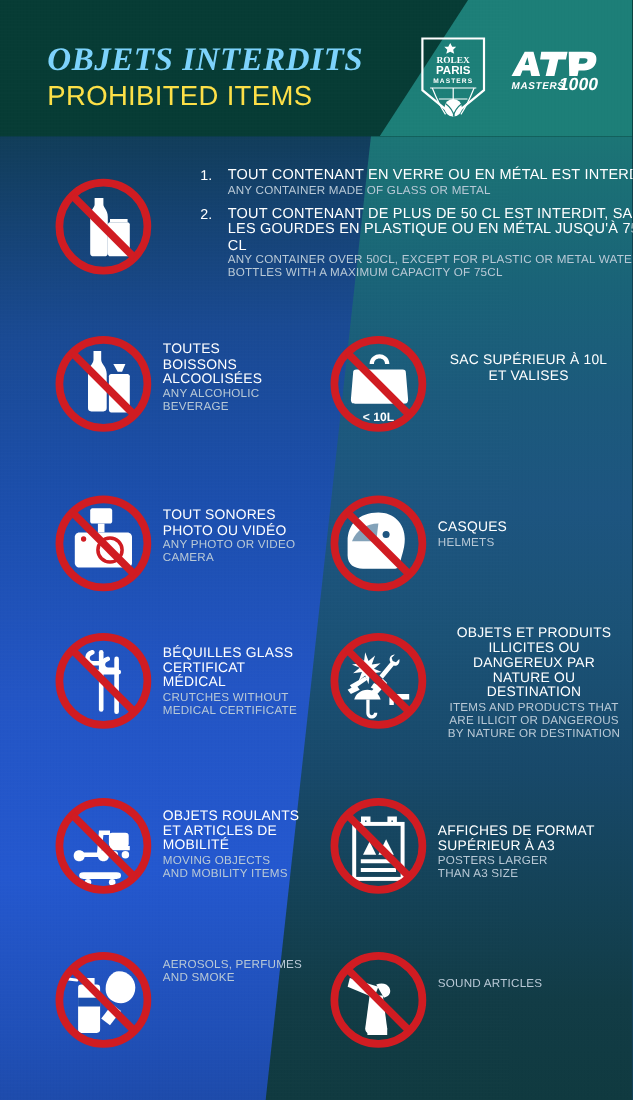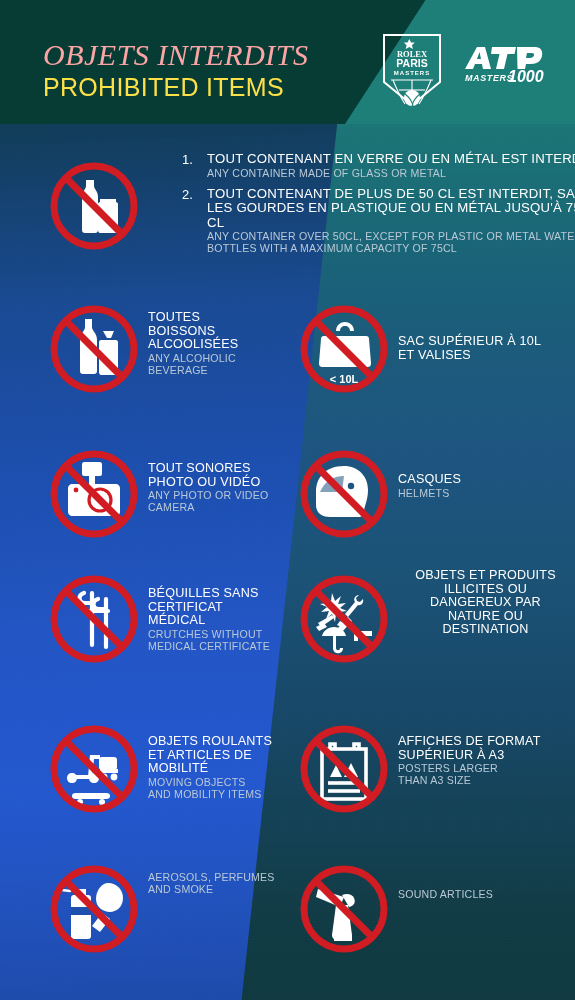--- a/index.html
+++ b/index.html
@@ -33,23 +33,23 @@
     position:absolute;inset:0;opacity:.05;
     background-image:repeating-linear-gradient(0deg,rgba(255,255,255,.12) 0 1px,transparent 1px 3px),
                      repeating-linear-gradient(90deg,rgba(0,0,0,.12) 0 1px,transparent 1px 3px);
   }
 
   
   .header{position:absolute;left:0;top:0;width:575px;height:124px;}
   .title-fr{
     position:absolute;left:43px;top:38px;
     font-family:"Liberation Serif",serif;
-    font-weight:normal;font-style:italic;
+    font-weight:bold;font-style:italic;
     font-size:30px;letter-spacing:.5px;
-    color:#fca5a5;white-space:nowrap;
+    color:#7dd3fc;white-space:nowrap;
   }
   .title-en{
     position:absolute;left:43px;top:73px;
     font-size:25px;letter-spacing:.3px;
     color:#fde047;white-space:nowrap;
   }
   .rolex-logo{position:absolute;left:381px;top:30px;width:62px;height:78px;}
   .atp-logo{position:absolute;left:461px;top:44px;width:88px;height:40px;}
 
   
@@ -162,21 +162,21 @@
   <div class="item" style="left:290px;top:295px;">
     <svg class="sign" width="108" height="108" viewBox="0 0 108 108">
       <g fill="#fff">
         <path d="M46 36 c0-6 5-9 9-9 c4 0 9 3 9 9 h-4 c0-3-2-5-5-5 c-3 0-5 2-5 5 z"></path>
         <path d="M34 41 h42 c2 0 3 1 3 3 l2 24 c0 3-1 4-4 4 H33 c-3 0-4-1-4-4 l2-24 c0-2 1-3 3-3 z"></path>
       </g>
       <text x="54" y="88" fill="#fff" font-size="11" font-weight="bold" font-family="Liberation Sans, sans-serif" text-anchor="middle">&lt; 10L</text>
       <circle cx="54" cy="54" r="40" fill="none" stroke="#d01c22" stroke-width="7"></circle>
       <line x1="26" y1="26" x2="82" y2="82" stroke="#d01c22" stroke-width="7"></line>
     </svg>
-    <div class="txt" style="left:108px;top:40px;width:165px;">
+    <div class="txt" style="left:108px;top:26px;width:165px;text-align:center;">
       <div class="fr" style="white-space:pre-line;">SAC SUPÉRIEUR À 10L
 ET VALISES</div>
     </div>
   </div>
 
   <div class="item" style="left:40px;top:440px;">
     <svg class="sign" width="108" height="108" viewBox="0 0 108 108">
       <g fill="#fff">
         <path d="M44 22 h16 c1 0 2 1 2 2 v10 c0 1-1 2-2 2 H44 c-1 0-2-1-2-2 V24 c0-1 1-2 2-2 z"></path>
         <rect x="49" y="36" width="6" height="8"></rect>
@@ -217,21 +217,21 @@
         <path d="M44 28 c-6 2-6 9 0 10 h8"></path>
         <path d="M52 28 v52"></path>
         <path d="M58 34 c-6 2-6 9 0 10 h8"></path>
         <path d="M66 34 v48"></path>
         <path d="M48 46 h20"></path>
       </g>
       <circle cx="54" cy="54" r="40" fill="none" stroke="#d01c22" stroke-width="7"></circle>
       <line x1="26" y1="26" x2="82" y2="82" stroke="#d01c22" stroke-width="7"></line>
     </svg>
     <div class="txt" style="left:108px;top:22px;width:150px;">
-      <div class="fr" style="white-space:pre-line;">BÉQUILLES SANS
+      <div class="fr" style="white-space:pre-line;">BÉQUILLES GLASS
 CERTIFICAT
 MÉDICAL</div>
       <div class="en" style="white-space:pre-line;">CRUTCHES WITHOUT
 MEDICAL CERTIFICATE</div>
     </div>
   </div>
 
   <div class="item" style="left:290px;top:565px;">
     <svg class="sign" width="108" height="108" viewBox="0 0 108 108">
       <g fill="#fff">
@@ -248,20 +248,23 @@
       </g>
       <circle cx="54" cy="54" r="40" fill="none" stroke="#d01c22" stroke-width="7"></circle>
       <line x1="26" y1="26" x2="82" y2="82" stroke="#d01c22" stroke-width="7"></line>
     </svg>
     <div class="txt" style="left:108px;top:4px;width:175px;text-align:center;">
       <div class="fr" style="white-space:pre-line;">OBJETS ET PRODUITS
 ILLICITES OU
 DANGEREUX PAR
 NATURE OU
 DESTINATION</div>
+      <div class="en" style="white-space:pre-line;">ITEMS AND PRODUCTS THAT
+ARE ILLICIT OR DANGEROUS
+BY NATURE OR DESTINATION</div>
     </div>
   </div>
 
   <div class="item" style="left:40px;top:715px;">
     <svg class="sign" width="108" height="108" viewBox="0 0 108 108">
       <g fill="#fff">
         <path d="M32 58 c3 0 5 2 5 5 c0 3-2 5-5 5 c-3 0-5-2-5-5 c0-3 2-5 5-5 z"></path>
         <path d="M54 58 c3 0 5 2 5 5 c0 3-2 5-5 5 c-3 0-5-2-5-5 c0-3 2-5 5-5 z"></path>
         <path d="M34 60 h20 v4 H34 z"></path>
         <path d="M50 40 h10 v4 h-6 l-2 18 h-4 z"></path>
@@ -294,21 +297,21 @@
         <path d="M38 68 h32"></path>
         <path d="M38 76 h32"></path>
       </g>
       <g fill="#fff">
         <path d="M44 62 l-6-12 -6 12 z" transform="translate(8,0)"></path>
         <path d="M68 62 l-7-14 -7 14 z"></path>
       </g>
       <circle cx="54" cy="54" r="40" fill="none" stroke="#d01c22" stroke-width="7"></circle>
       <line x1="26" y1="26" x2="82" y2="82" stroke="#d01c22" stroke-width="7"></line>
     </svg>
-    <div class="txt" style="left:108px;top:20px;width:165px;">
+    <div class="txt" style="left:108px;top:34px;width:165px;">
       <div class="fr" style="white-space:pre-line;">AFFICHES DE FORMAT
 SUPÉRIEUR À A3</div>
       <div class="en" style="white-space:pre-line;">POSTERS LARGER
 THAN A3 SIZE</div>
     </div>
   </div>
 
   <div class="item" style="left:40px;top:855px;">
     <svg class="sign" width="108" height="108" viewBox="0 0 108 108">
       <g fill="#fff">

